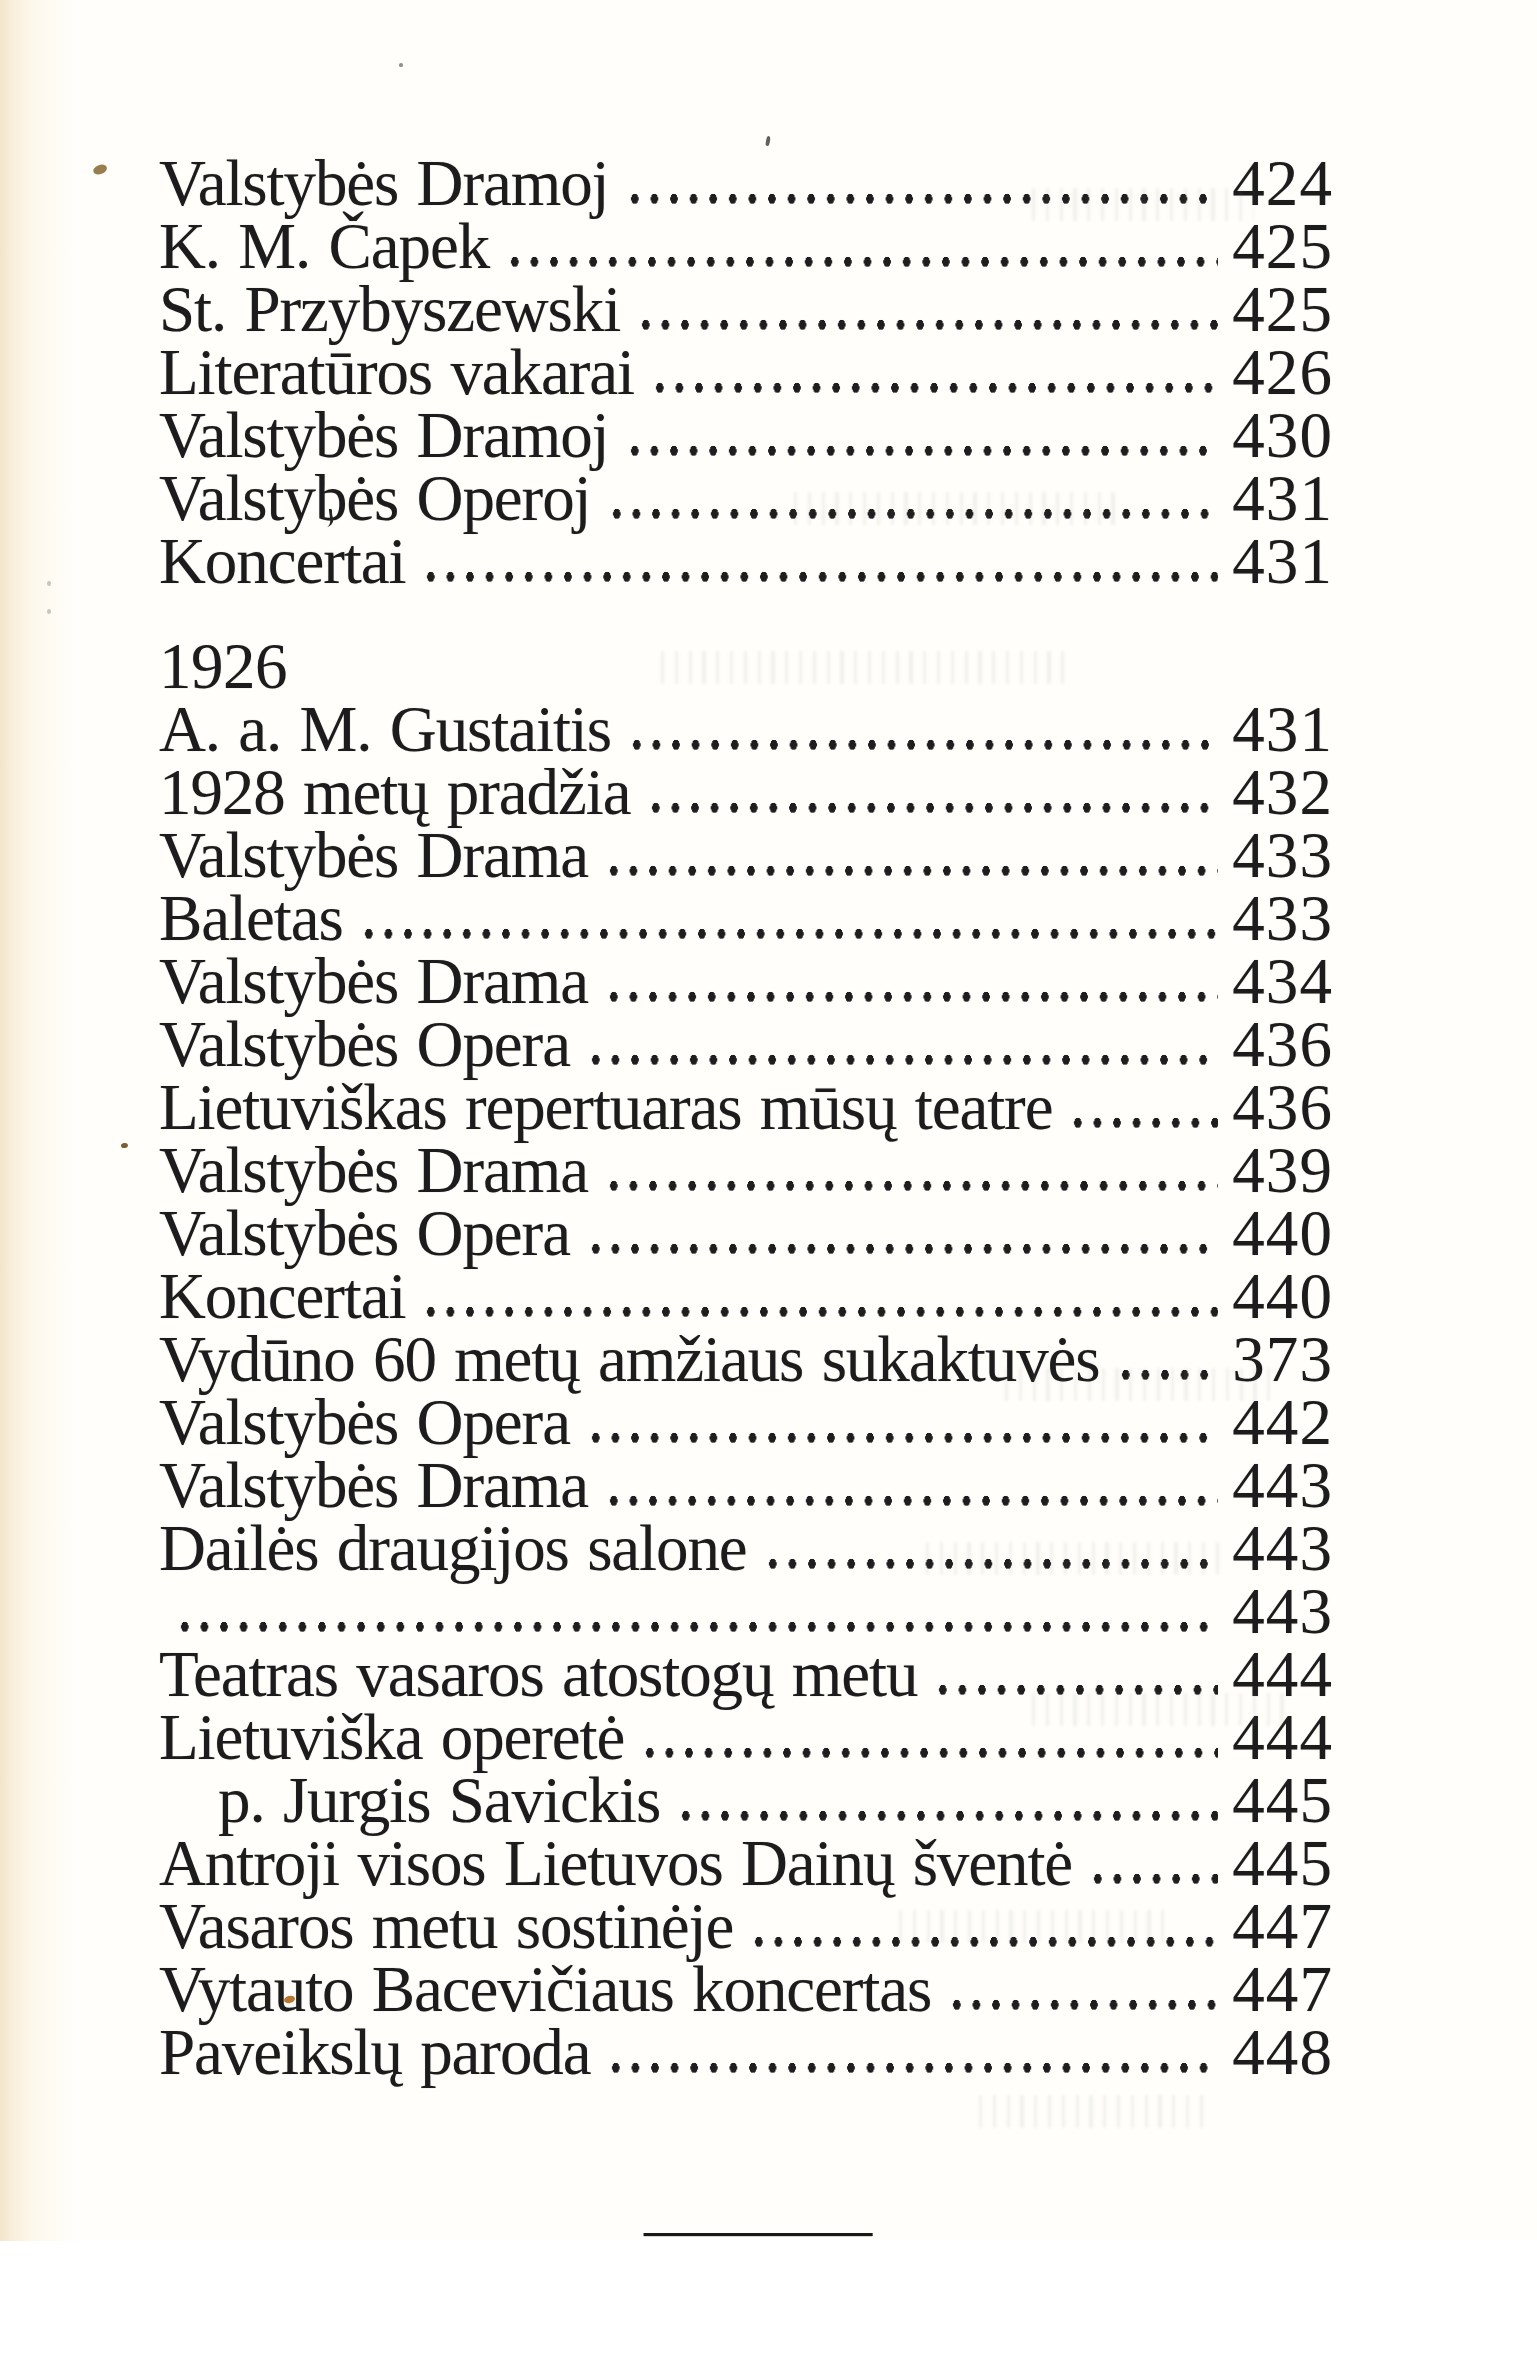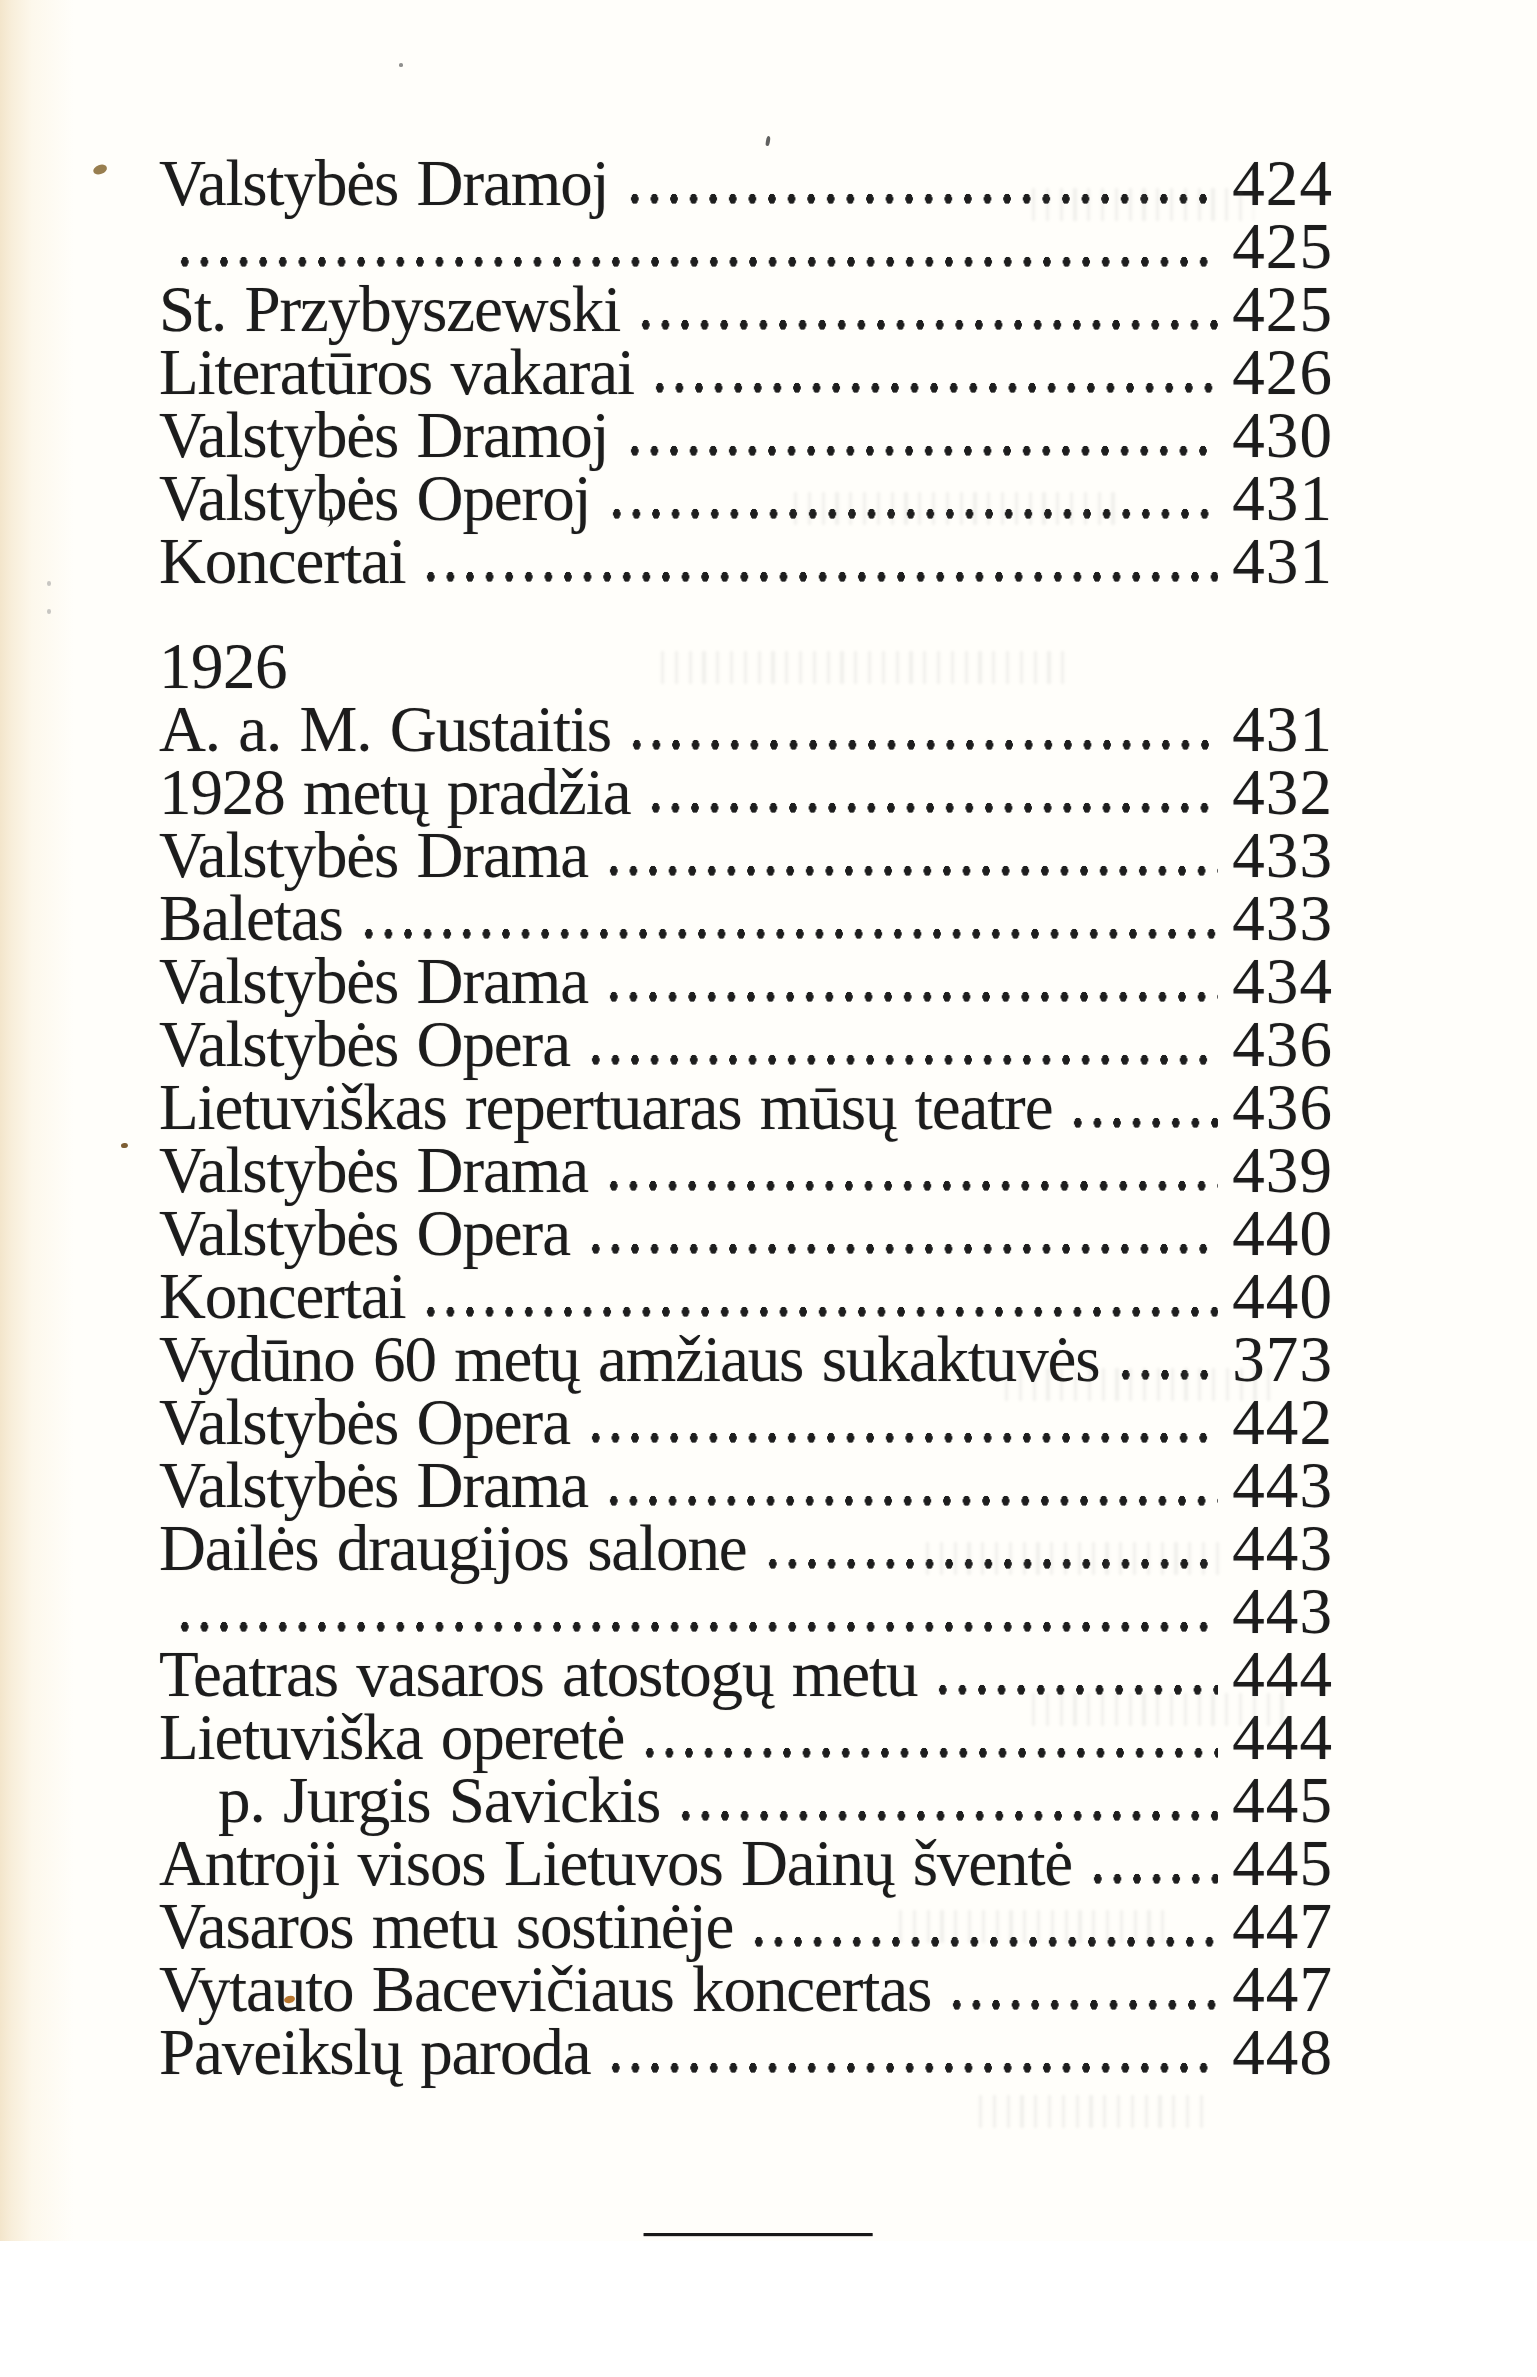--- a/index.html
+++ b/index.html
@@ -131,20 +131,21 @@
 <div class="page">
   <div class="edge-tint"></div>
 
   <main class="toc" id="toc">
       <div class="toc-row">
     <span class="label">Valstybės Dramoj</span>
     <span class="dots"></span>
     <span class="num">424</span>
   </div>
       <div class="toc-row">
+    <span class="label">K. M. Čapek</span>
     <span class="dots"></span>
     <span class="num">425</span>
   </div>
       <div class="toc-row">
     <span class="label">St. Przybyszewski</span>
     <span class="dots"></span>
     <span class="num">425</span>
   </div>
       <div class="toc-row">
     <span class="label">Literatūros vakarai</span>

